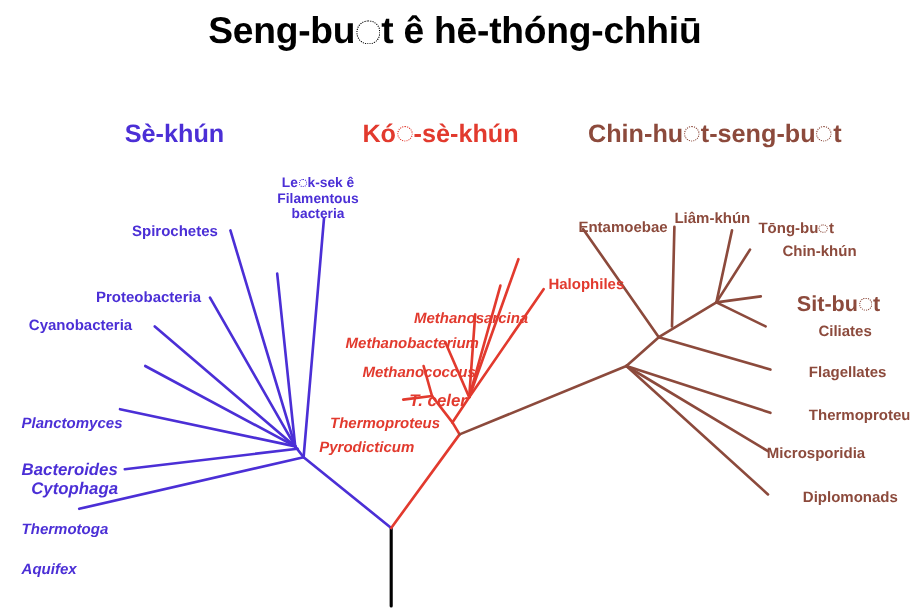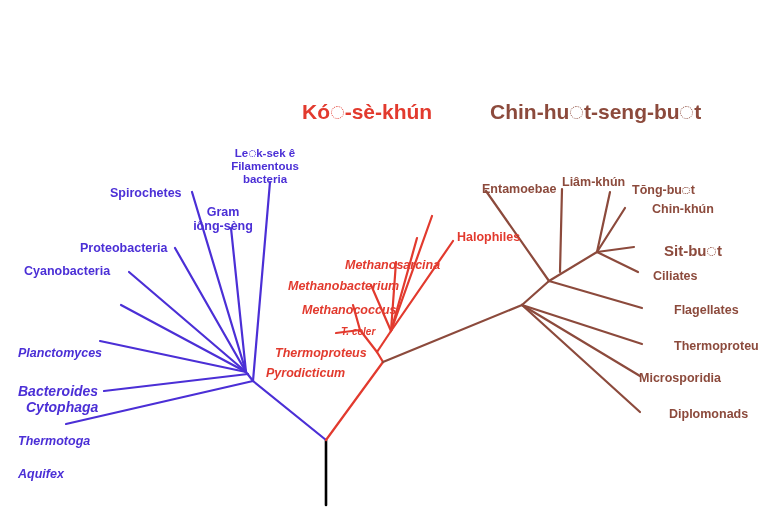--- a/index.html
+++ b/index.html
@@ -56,21 +56,25 @@
     margin: 0 0.04em;
     position: relative;
     top: 0.02em;
   }
 </style>
 </head>
 <body>
 
 <div id="page">
 
-
+  <div id="page-title"><span>Seng-bu</span><span class="tofu"></span><span>t ê hē-thóng-chhiū</span></div>
+
+  <div class="domain-header bact" style="left:104px; top:100px;">
+    <span>Sè-khún</span>
+  </div>
 
   <div class="domain-header arch" style="left:302px; top:100px;"><span>Kó</span><span class="tofu"></span><span>-sè-khún</span></div>
 
   <div class="domain-header euk" style="left:466px; top:100px;"><span>Chin-hu</span><span class="tofu"></span><span>t-seng-bu</span><span class="tofu"></span><span>t</span></div>
 
   <svg id="tree-svg" viewBox="0 0 758 512">
     <g fill="none" stroke-linecap="round" stroke-linejoin="round">
 
       <line x1="326" y1="440" x2="326" y2="505" stroke="#000000" stroke-width="2.6"></line>
 
@@ -142,24 +146,20 @@
 
         <path d="M597 252 L625 208"></path>
 
         <path d="M597 252 L610 192"></path>
       </g>
     </g>
   </svg>
 
   <div class="lbl bact" style="left:110px; top:186px; font-size:12.5px;">Spirochetes</div>
 
-  <div class="lbl bact c" style="left:186px; top:205px; width:74px; font-size:12.5px;">
-    <div>Gram</div>
-    <div>iông-sèng</div>
-  </div>
 
   <div class="lbl bact c" style="left:217px; top:147px; width:96px; font-size:11.5px;">
     <div>Le<span class="tofu"></span>k-sek ê</div>
     <div>Filamentous</div>
     <div>bacteria</div>
   </div>
 
   <div class="lbl bact" style="left:80px; top:241px; font-size:12.5px;">Proteobacteria</div>
 
   <div class="lbl bact" style="left:24px; top:264px; font-size:12.5px;">Cyanobacteria</div>
@@ -174,39 +174,39 @@
   <div class="lbl bact ital" style="left:18px; top:386px; font-size:12.5px;">Thermotoga</div>
 
   <div class="lbl bact ital" style="left:18px; top:419px; font-size:12.5px;">Aquifex</div>
 
   <div class="lbl arch ital" style="left:345px; top:210px; font-size:12.5px;">Methanosarcina</div>
 
   <div class="lbl arch ital" style="left:288px; top:231px; font-size:12.5px;">Methanobacterium</div>
 
   <div class="lbl arch ital" style="left:302px; top:255px; font-size:12.5px;">Methanococcus</div>
 
-  <div class="lbl arch ital" style="left:341px; top:278px; font-size:10px;">T. celer</div>
+  <div class="lbl arch ital" style="left:341px; top:278px; font-size:14px;">T. celer</div>
 
   <div class="lbl arch ital" style="left:275px; top:298px; font-size:12.5px;">Thermoproteus</div>
 
   <div class="lbl arch ital" style="left:266px; top:318px; font-size:12.5px;">Pyrodicticum</div>
 
   <div class="lbl arch" style="left:457px; top:230px; font-size:12.5px;">Halophiles</div>
 
   <div class="lbl euk" style="left:458px; top:182px; font-size:12.5px;">Entamoebae</div>
 
   <div class="lbl euk" style="left:538px; top:175px; font-size:12.5px;">Liâm-khún</div>
 
   <div class="lbl euk" style="left:608px; top:183px; font-size:12.5px;text-align:right;"><span>Tōng-bu</span><span class="tofu"></span><span>t</span></div>
 
   <div class="lbl euk" style="left:628px; top:202px; font-size:12.5px;">Chin-khún</div>
 
-  <div class="lbl euk" style="left:640px; top:243px; font-size:15px;"><span>Sit-bu</span><span class="tofu"></span><span>t</span></div>
-
-  <div class="lbl euk" style="left:629px; top:269px; font-size:12.5px;">Ciliates</div>
+  <div class="lbl euk" style="left:640px; top:243px; font-size:18px;"><span>Sit-bu</span><span class="tofu"></span><span>t</span></div>
+
+  <div class="lbl euk" style="left:658px; top:269px; font-size:12.5px;">Ciliates</div>
 
   <div class="lbl euk" style="left:650px; top:303px; font-size:12.5px;">Flagellates</div>
 
   <div class="lbl euk" style="left:650px; top:339px; font-size:12.5px;">Thermoproteus</div>
 
   <div class="lbl euk" style="left:615px; top:371px; font-size:12.5px;">Microsporidia</div>
 
   <div class="lbl euk" style="left:645px; top:407px; font-size:12.5px;">Diplomonads</div>
 
 </div>

